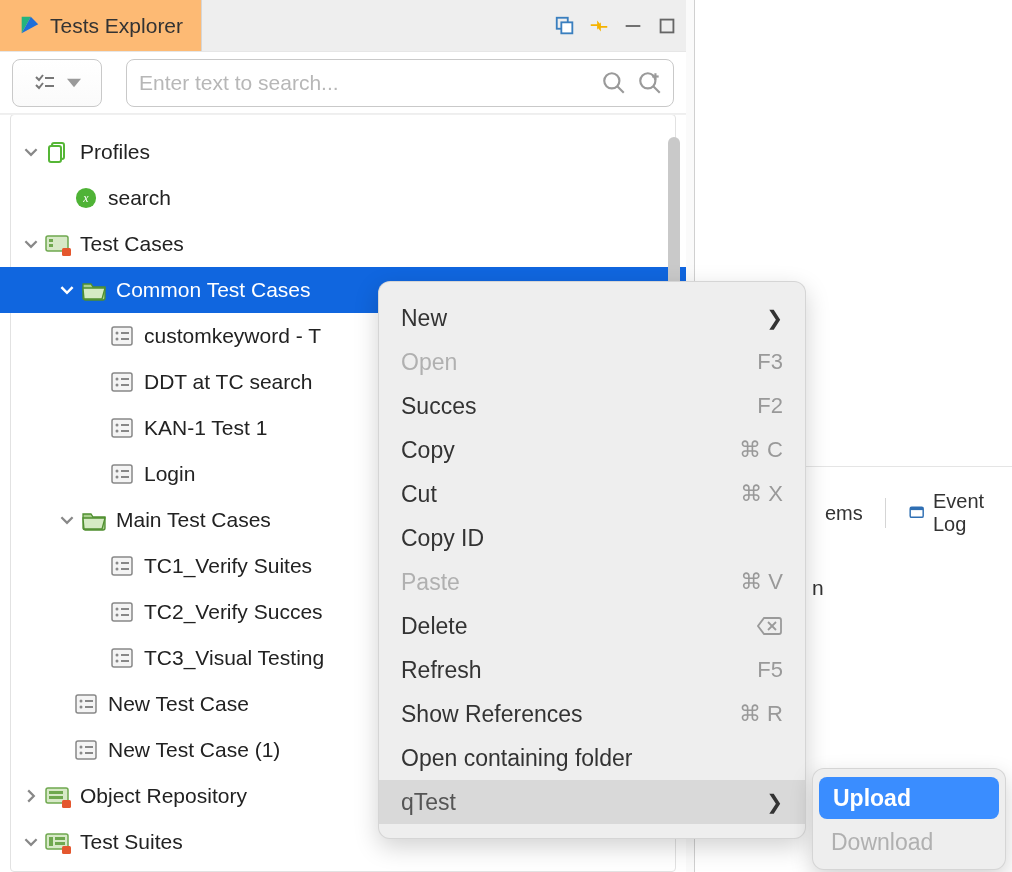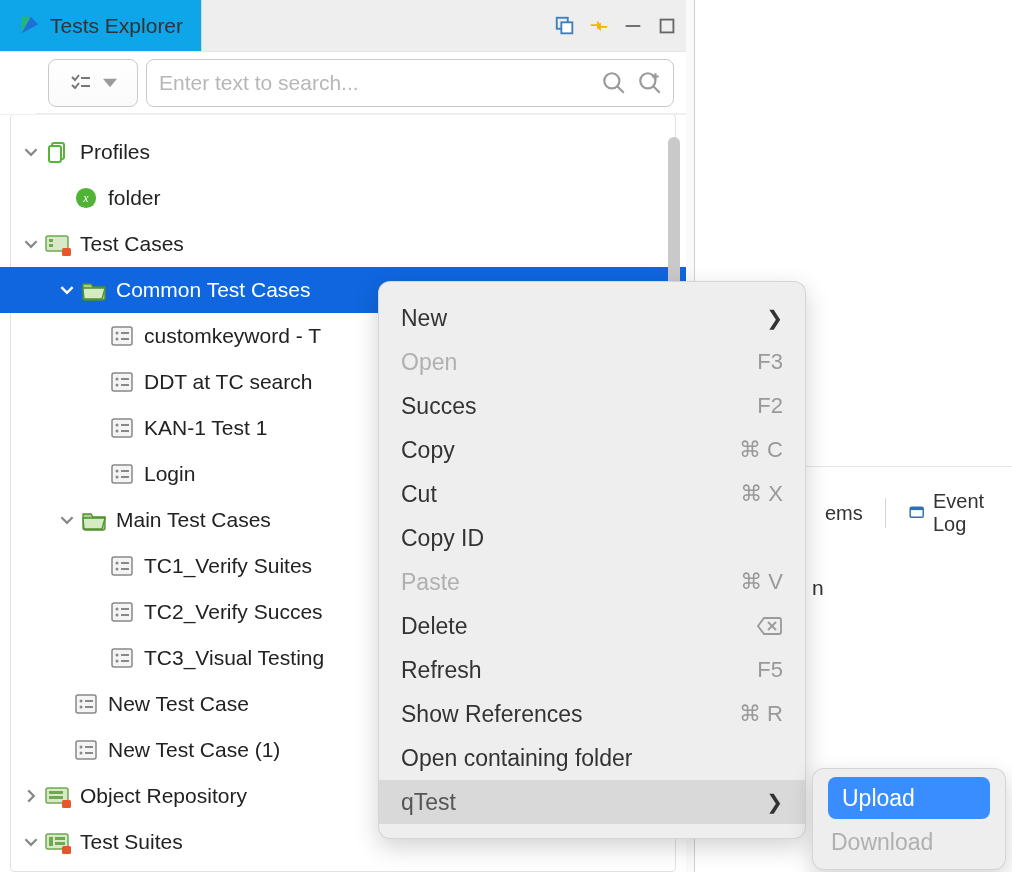--- a/index.html
+++ b/index.html
@@ -21,31 +21,31 @@
   }
   .midline { position:absolute; left:686px; top:466px; width:326px; height:4px; border-top:1px solid #e5e5e5;}
 
   
   .tab-bar {
     height:52px; display:flex; align-items:stretch; background:#eeeeee;
     border-bottom:1px solid #e6e6e6; position:relative;
   }
   .tab {
     display:flex; align-items:center; gap:10px; padding:0 18px;
-    background:#0ea5e9; border-right:1px solid #d5d5d5;
+    background:#fdba74; border-right:1px solid #d5d5d5;
     height:100%;
   }
   .tab .logo { width:22px; height:22px; }
   .tab .label { font-size:21px; color:#333; white-space:nowrap; }
   .tabbar-icons { position:absolute; right:8px; top:0; height:100%; display:flex; align-items:center; gap:12px; }
   .tabbar-icons svg, .tabbar-icons .icon { width:22px; height:22px; display:block; }
 
   
   .toolbar {
-    height:62px; display:flex; align-items:center; padding:8px 12px; gap:8px; border-bottom:1px solid #eee;margin-left:36px;
+    height:62px; display:flex; align-items:center; padding:8px 12px; gap:24px; border-bottom:1px solid #eee;
   }
   .filter-btn {
     width:90px; height:48px; border:1px solid #c9c9c9; border-radius:8px;
     display:flex; align-items:center; justify-content:center; gap:10px;
     background:linear-gradient(#fff,#fafafa);
   }
   .search-wrap {
     flex:1; height:48px; border:1px solid #c9c9c9; border-radius:8px;
     display:flex; align-items:center; padding:0 10px; gap:8px;
   }
@@ -97,21 +97,21 @@
   .menu-item .arrow { font-size:20px; color:#333; }
 
   .submenu {
     position:absolute; left:812px; top:768px; width:194px;
     background:#eeeeee; border-radius:12px;
     box-shadow:0 8px 22px rgba(0,0,0,0.18);
     border:1px solid rgba(0,0,0,0.1);
     padding:6px 0;
   }
   .submenu .menu-item { height:42px; font-size:23px; padding:0 18px;}
-  .submenu .menu-item.active { background:#3a8dff; color:#fff; border-radius:8px; margin:2px 15px; padding:0 14px;}
+  .submenu .menu-item.active { background:#3a8dff; color:#fff; border-radius:8px; margin:2px 6px; padding:0 14px;font-weight:bold;}
 
   
   .right-tabs {
     position:absolute; left:817px; top:489px; height:48px; display:flex; align-items:center;
     gap:14px; font-size:20px; color:#333;
   }
   .right-tab { display:flex; align-items:center; gap:8px; padding:0 8px;}
 </style>
 </head>
 <body>
@@ -205,21 +205,21 @@
           <span class="spacer"></span>
             <span class="spacer"></span>
             <span class="spacer"></span>
             <span class="spacer"></span>
           <span class="ico">
             <svg width="22" height="22" viewBox="0 0 24 24">
                 <circle cx="12" cy="12" r="11" fill="#4fb336"></circle>
                 <text x="12" y="16" text-anchor="middle" fill="#fff" font-size="13" font-style="italic" font-family="serif">x</text>
               </svg>
           </span>
-          <span class="text">folder</span>
+          <span class="text">search</span>
         </div>
 
         <div class="row">
           <span class="spacer"></span>
           <span class="toggle">
               <svg width="14" height="14" viewBox="0 0 10 10">
                 <path d="M1 3 L5 7 L9 3" stroke="currentColor" stroke-width="1.6" fill="none"></path>
               </svg>
             </span>
           <span class="ico">

